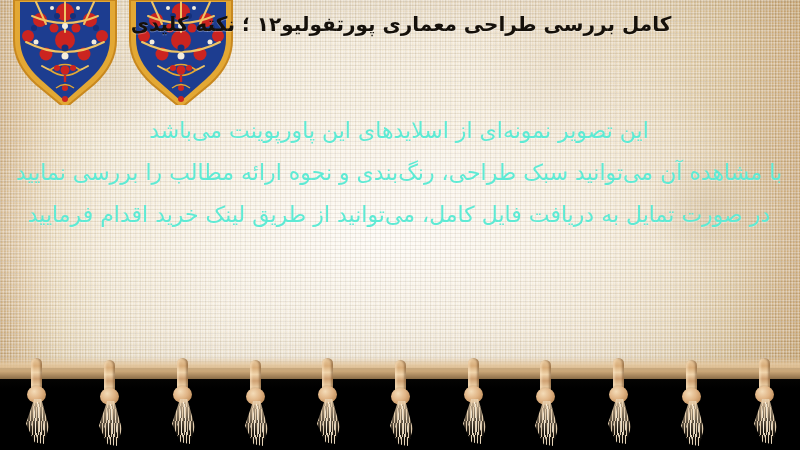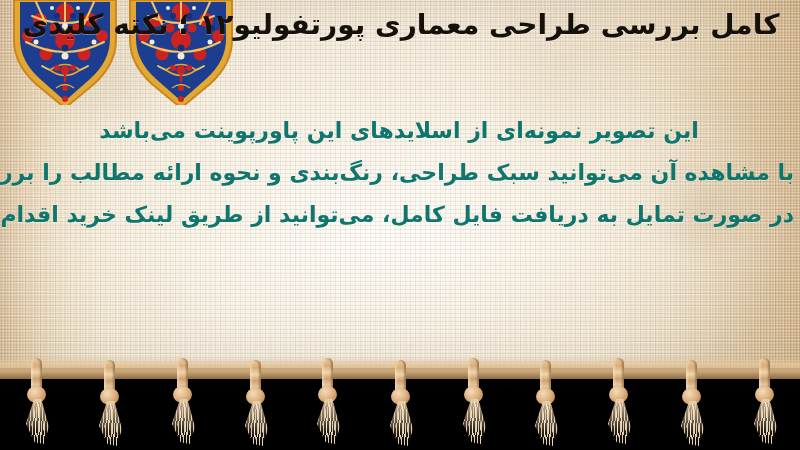--- a/index.html
+++ b/index.html
@@ -119,38 +119,38 @@
   }
   .title-block {
     position: absolute;
     right: 14px;
     top: 6px;
     width: 770px;
     text-align: center;
   }
   .title-line {
     color: #15100a;
-    font-size: 28px;
+    font-size: 20px;
     font-weight: 700;
     line-height: 37px;
     letter-spacing: 0px;
     white-space: nowrap;
     text-shadow: 0 1px 0 rgba(255,255,255,0.30);
   }
   .body-block {
     position: absolute;
     right: 6px;
     top: 110px;
     width: 790px;
     text-align: center;
   }
   .body-line {
-    color: #0f766e;
+    color: #5eead4;
     font-size: 22px;
-    font-weight: 700;
+    font-weight: 400;
     line-height: 42px;
     white-space: nowrap;
     text-shadow: 0 1px 0 rgba(255,255,255,0.26);
   }
 
   
   .black-field {
     position: absolute;
     left: 0;
     top: 368px;

